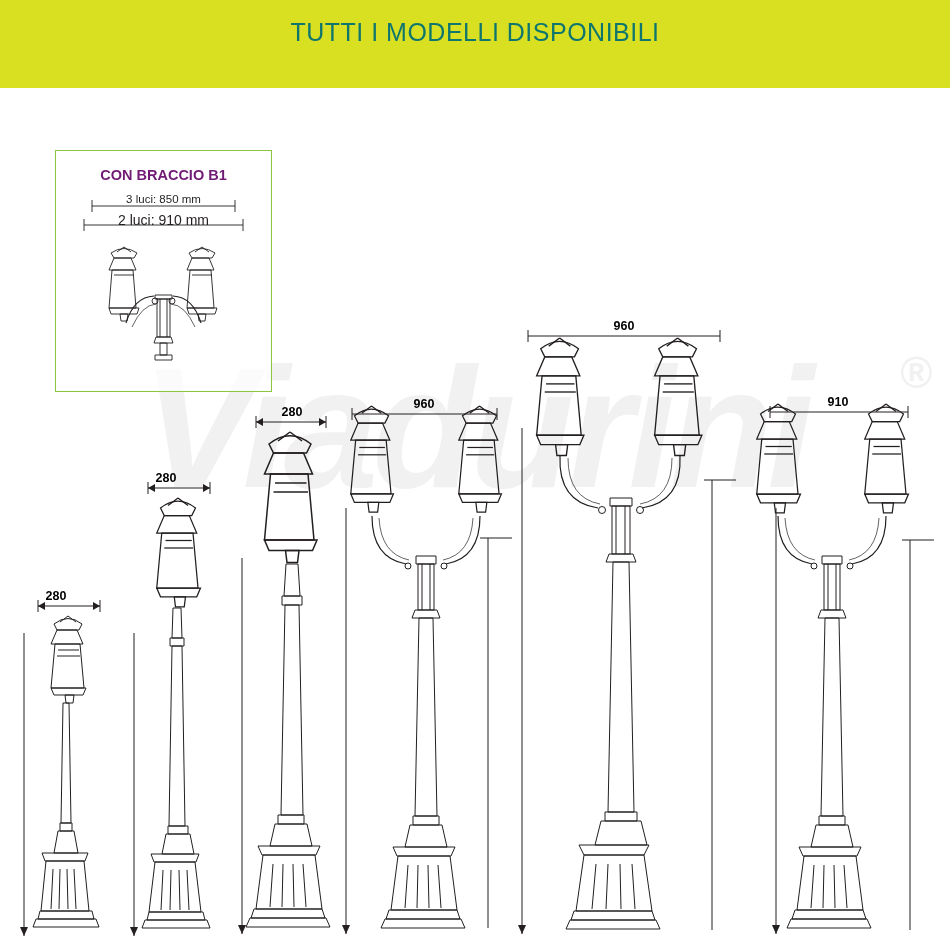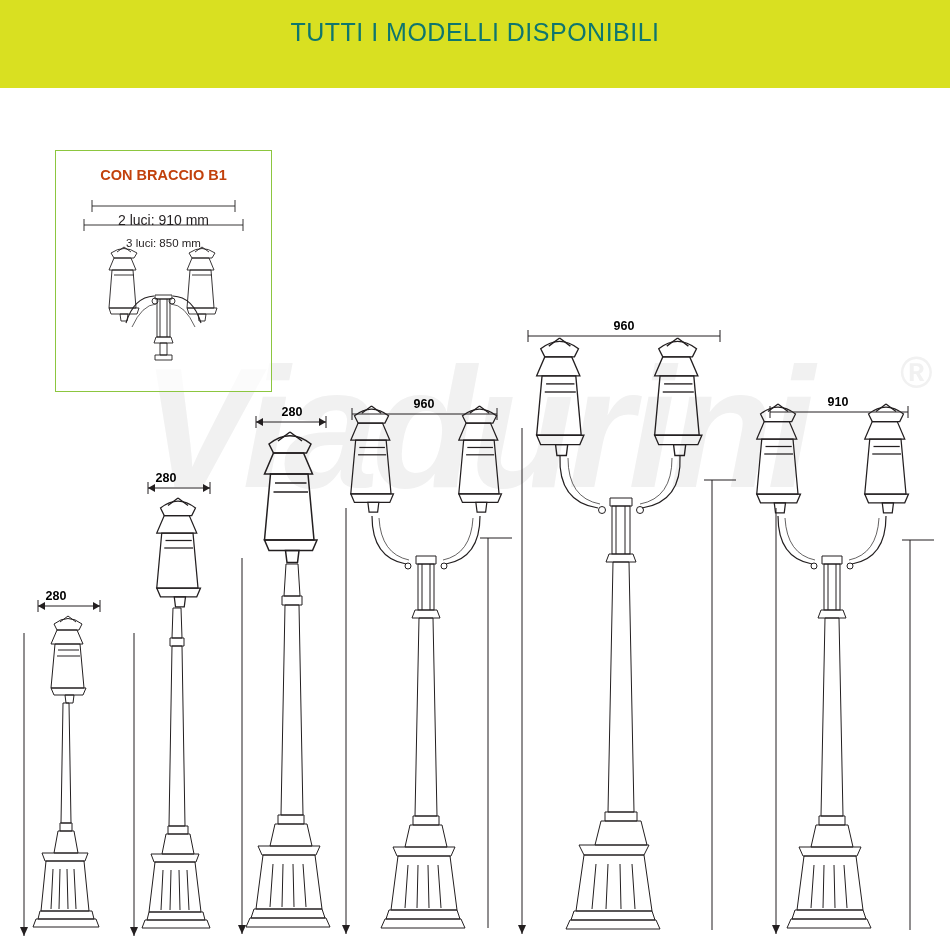--- a/index.html
+++ b/index.html
@@ -39,24 +39,24 @@
   #stage{position:absolute;left:0;top:88px;width:950px;height:862px;z-index:2;}
   svg{display:block;}
   
   #inset{
     position:absolute;left:55px;top:150px;width:215px;height:240px;
     border:1.5px solid #8cc63f;background:rgba(255,255,255,.72);
     z-index:3;
   }
   #inset .title{
     position:absolute;top:16px;left:0;width:215px;text-align:center;
-    font-size:14.5px;font-weight:bold;color:#c2410c;
+    font-size:14.5px;font-weight:bold;color:#701a75;
   }
   #inset .dim1{
-    position:absolute;top:42px;left:0;width:215px;text-align:center;font-size:11.5px;margin-top:44px;
+    position:absolute;top:42px;left:0;width:215px;text-align:center;font-size:11.5px;
   }
   #inset .dim2{
     position:absolute;top:61px;left:0;width:215px;text-align:center;font-size:14px;
   }
   .vlabel{
     transform:rotate(-90deg);
     transform-origin:left top;
     font-size:12.5px;font-weight:bold;letter-spacing:.5px;
   }
   .hlabel{font-size:12.5px;font-weight:bold;}

